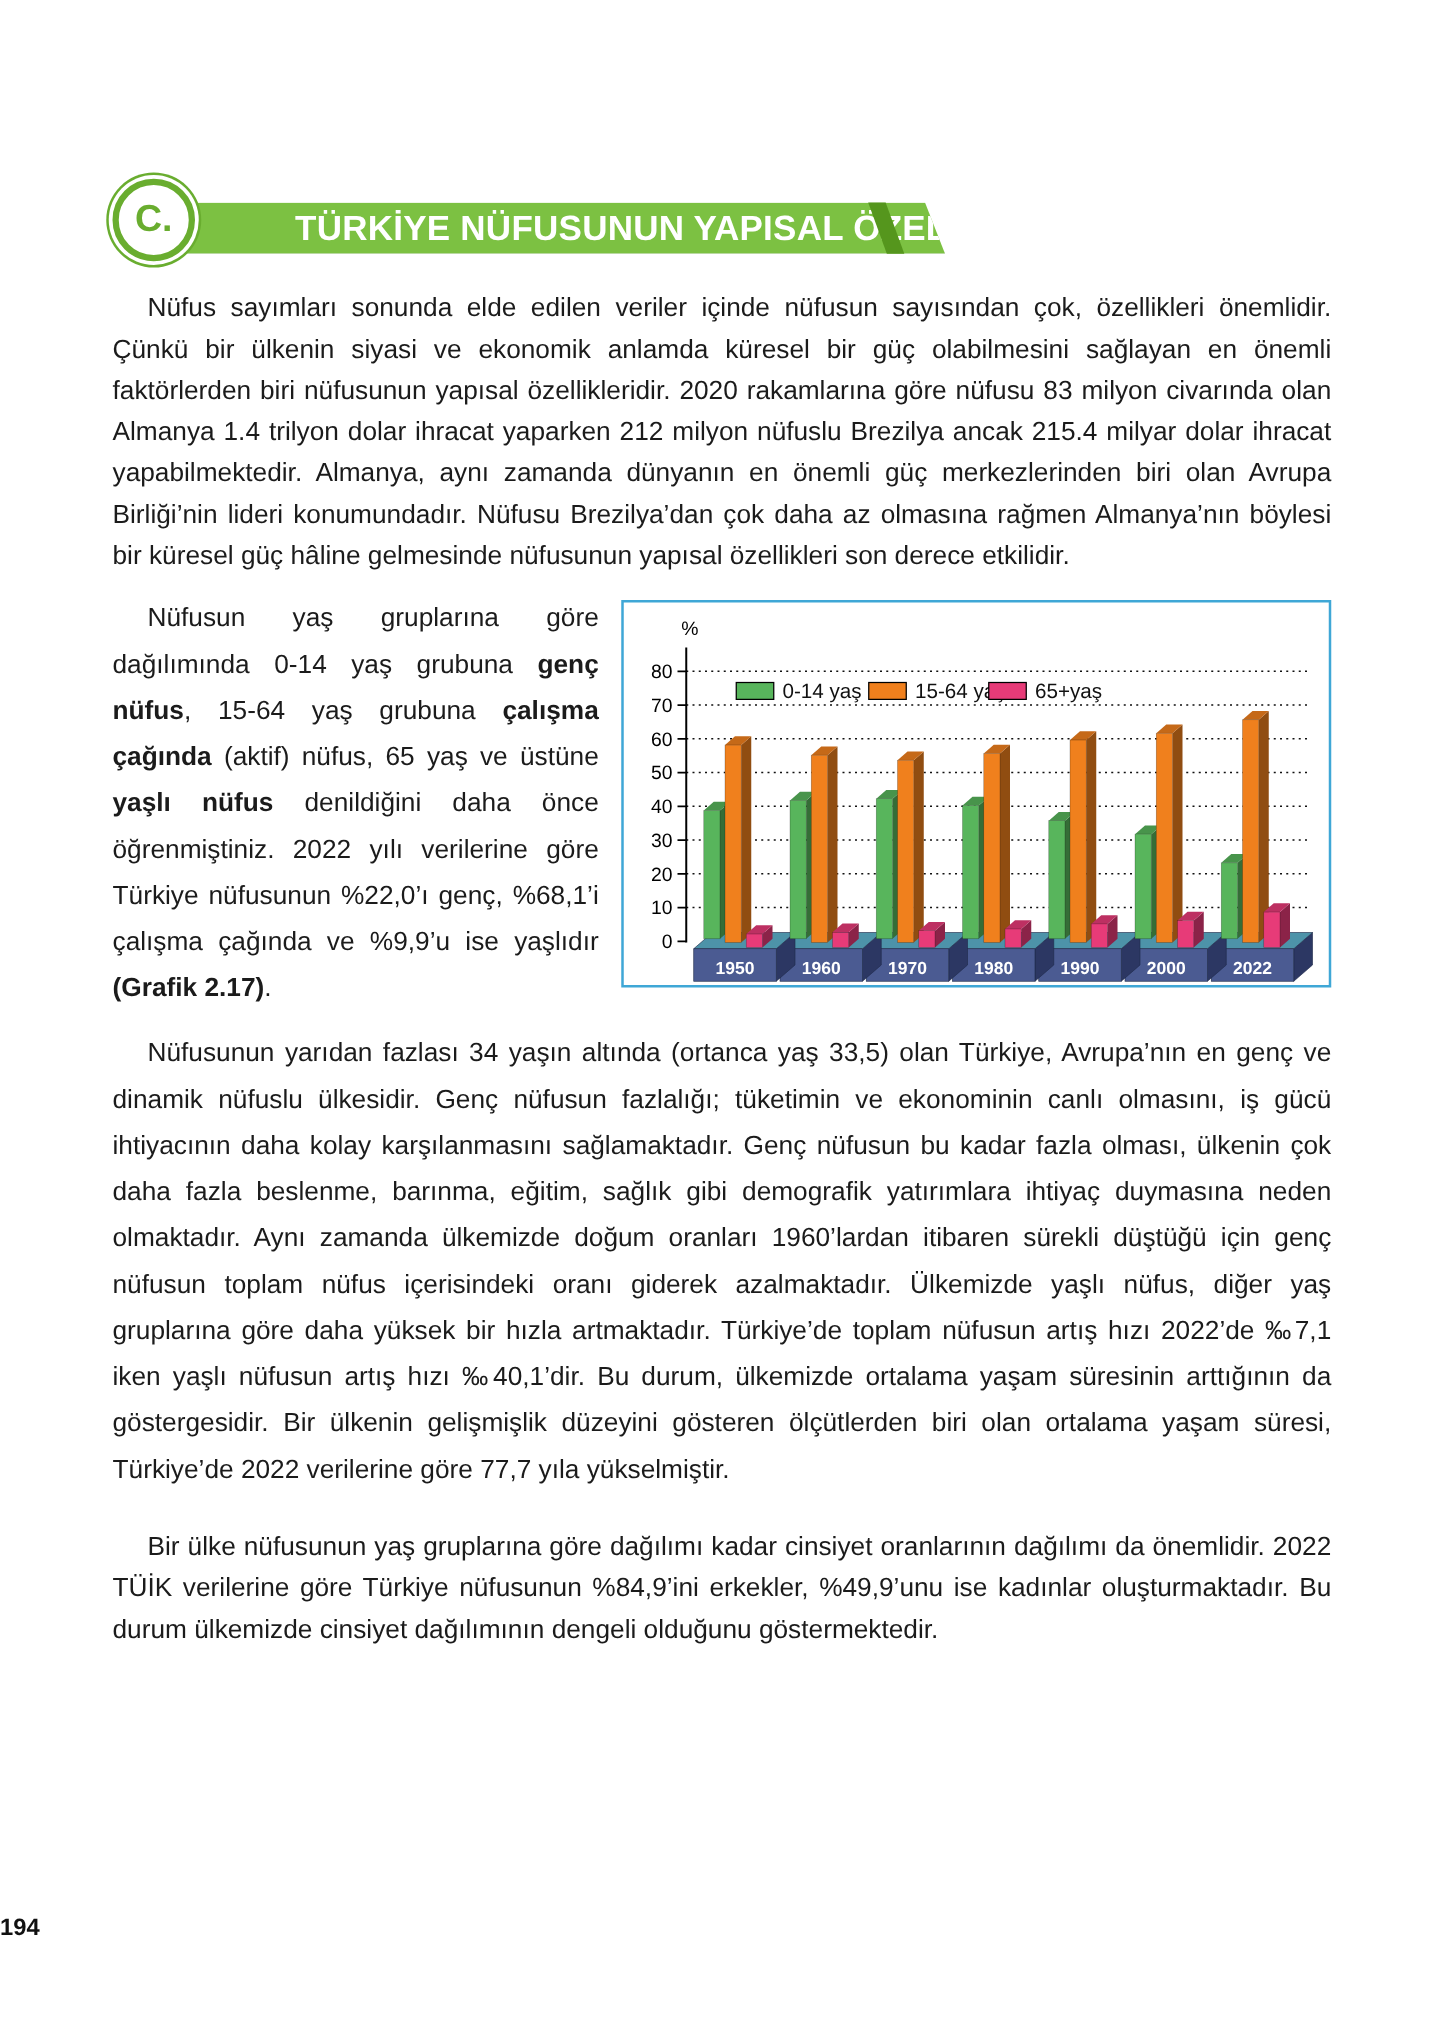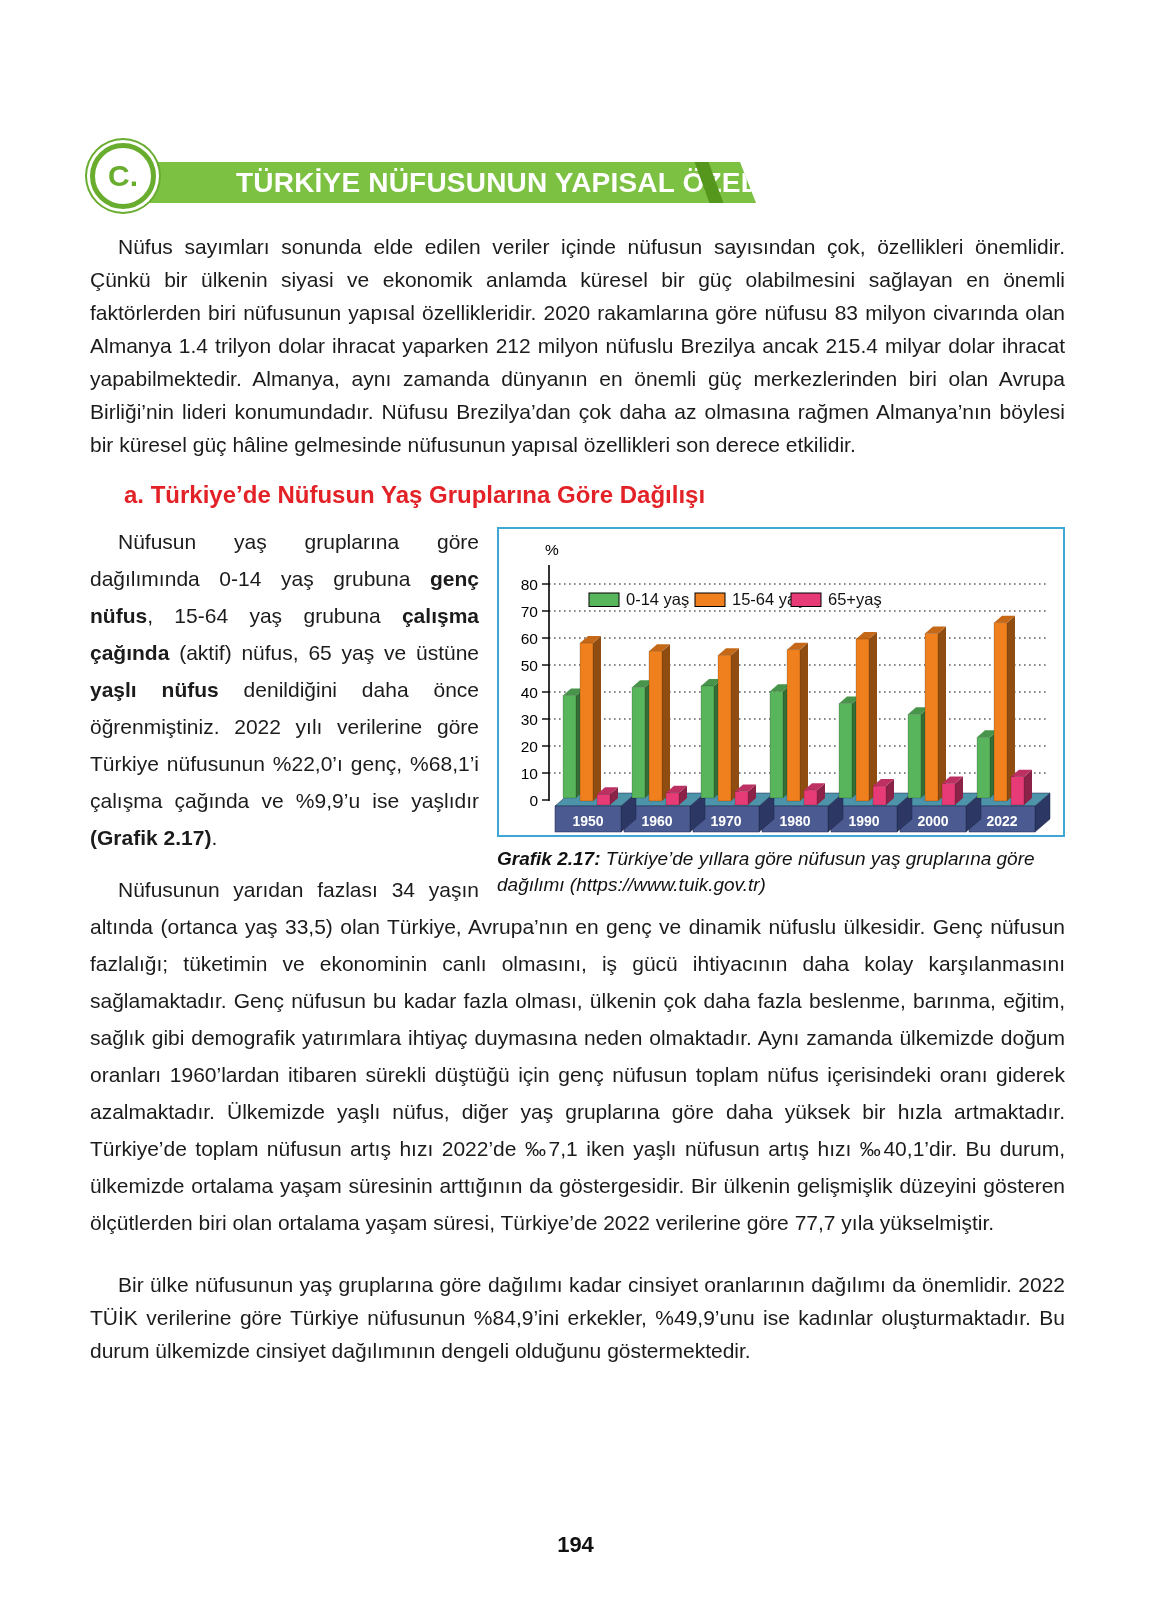--- a/index.html
+++ b/index.html
@@ -61,42 +61,41 @@
   .chart-frame svg{display:block;width:564px;height:306px;}
   .chart-caption{
     margin-top:9px;font-size:19px;line-height:26px;font-style:italic;
     text-align:left;text-indent:0;color:#111;
   }
   .caption-label{font-weight:bold;}
   .clearfix::after{content:"";display:block;clear:both;}
   
   .page-number{
     position:absolute;left:0;right:0;top:1532px;
-    text-align:center;font-weight:bold;font-size:22px;color:#111;
+    text-align:left;font-weight:bold;font-size:19px;color:#111;
   }
   svg text{font-family:"Liberation Sans", sans-serif;}
   b{font-weight:bold;}
 </style>
 </head>
 <body>
 
 <div class="page">
 
   <header class="banner-row">
     <div class="banner-bar">
       <span class="banner-title">TÜRKİYE NÜFUSUNUN YAPISAL ÖZELLİKLERİ</span>
     </div>
     <div class="banner-stripe stripe-1"></div>
     <div class="banner-badge">C.</div>
   </header>
 
   <p class="body-par">Nüfus sayımları sonunda elde edilen veriler içinde nüfusun sayısından çok, özellikleri önemlidir. Çünkü bir ülkenin siyasi ve ekonomik anlamda küresel bir güç olabilmesini sağlayan en önemli faktörlerden biri nüfusunun yapısal özellikleridir. 2020 rakamlarına göre nüfusu 83 milyon civarında olan Almanya 1.4 trilyon dolar ihracat yaparken 212 milyon nüfuslu Brezilya ancak 215.4 milyar dolar ihracat yapabilmektedir. Almanya, aynı zamanda dünyanın en önemli güç merkezlerinden biri olan Avrupa Birliği’nin lideri konumundadır. Nüfusu Brezilya’dan çok daha az olmasına rağmen Almanya’nın böylesi bir küresel güç hâline gelmesinde nüfusunun yapısal özellikleri son derece etkilidir.</p>
 
 
-  <h3 class="red-heading">a. Türkiye’de Nüfusun Yaş Gruplarına Göre Dağılışı</h3>
 
 
   <div class="wrap-section clearfix">
 
     <figure class="chart-figure" style="margin-right:0;margin-top:4px;">
       <div class="chart-frame">
         <svg viewBox="0 0 564 306" aria-label="chart">
             <g>
               <line x1="43" y1="271" x2="50" y2="271" stroke="#000" stroke-width="1.4"></line>
               <text x="39" y="276.5" text-anchor="end" font-size="15.5" fill="#000">0</text>
@@ -227,21 +226,20 @@
               <rect x="478" y="208.25" width="13" height="60.75000000000001" fill="#58b55c" stroke="rgba(0,0,0,0.35)" stroke-width="0.5"></rect>
               <polygon points="508,93.79999999999998 516,86.79999999999998 516,265 508,272" fill="rgb(144,77,17)"></polygon>
               <polygon points="495,93.79999999999998 508,93.79999999999998 516,86.79999999999998 503,86.79999999999998" fill="rgb(197,105,24)"></polygon>
               <rect x="495" y="93.79999999999998" width="13" height="178.20000000000002" fill="#f0801d" stroke="rgba(0,0,0,0.35)" stroke-width="0.5"></rect>
               <polygon points="525,247.65 533,240.65 533,269 525,276" fill="rgb(139,35,72)"></polygon>
               <polygon points="512,247.65 525,247.65 533,240.65 520,240.65" fill="rgb(189,48,98)"></polygon>
               <rect x="512" y="247.65" width="13" height="28.35" fill="#e73b78" stroke="rgba(0,0,0,0.35)" stroke-width="0.5"></rect>
             </g>
           </svg>
       </div>
-      <figcaption class="chart-caption"><span class="caption-label">Grafik 2.17:</span><span> Türkiye’de yıllara göre nüfusun yaş gruplarına göre dağılımı (https://www.tuik.gov.tr)</span></figcaption>
     </figure>
 
     <p class="body-par"><span>Nüfusun yaş gruplarına göre dağılımında 0-14 yaş grubuna </span><b>genç nüfus</b><span>, 15-64 yaş grubuna </span><b>çalışma çağında</b><span> (aktif) nüfus, 65 yaş ve üstüne </span><b>yaşlı nüfus</b><span> denildiğini daha önce öğrenmiştiniz. 2022 yılı verilerine göre Türkiye nüfusunun %22,0’ı genç, %68,1’i çalışma çağında ve %9,9’u ise yaşlıdır </span><b>(Grafik 2.17)</b><span>.</span></p>
 
     <p class="body-par">Nüfusunun yarıdan fazlası 34 yaşın altında (ortanca yaş 33,5) olan Türkiye, Avrupa’nın en genç ve dinamik nüfuslu ülkesidir. Genç nüfusun fazlalığı; tüketimin ve ekonominin canlı olmasını, iş gücü ihtiyacının daha kolay karşılanmasını sağlamaktadır. Genç nüfusun bu kadar fazla olması, ülkenin çok daha fazla beslenme, barınma, eğitim, sağlık gibi demografik yatırımlara ihtiyaç duymasına neden olmaktadır. Aynı zamanda ülkemizde doğum oranları 1960’lardan itibaren sürekli düştüğü için genç nüfusun toplam nüfus içerisindeki oranı giderek azalmaktadır. Ülkemizde yaşlı nüfus, diğer yaş gruplarına göre daha yüksek bir hızla artmaktadır. Türkiye’de toplam nüfusun artış hızı 2022’de ‰7,1 iken yaşlı nüfusun artış hızı ‰40,1’dir. Bu durum, ülkemizde ortalama yaşam süresinin arttığının da göstergesidir. Bir ülkenin gelişmişlik düzeyini gösteren ölçütlerden biri olan ortalama yaşam süresi, Türkiye’de 2022 verilerine göre 77,7 yıla yükselmiştir.</p>
 
   </div>
 
 
   <p class="body-par">Bir ülke nüfusunun yaş gruplarına göre dağılımı kadar cinsiyet oranlarının dağılımı da önemlidir. 2022 TÜİK verilerine göre Türkiye nüfusunun %84,9’ini erkekler, %49,9’unu ise kadınlar oluşturmaktadır. Bu durum ülkemizde cinsiyet dağılımının dengeli olduğunu göstermektedir.</p>

